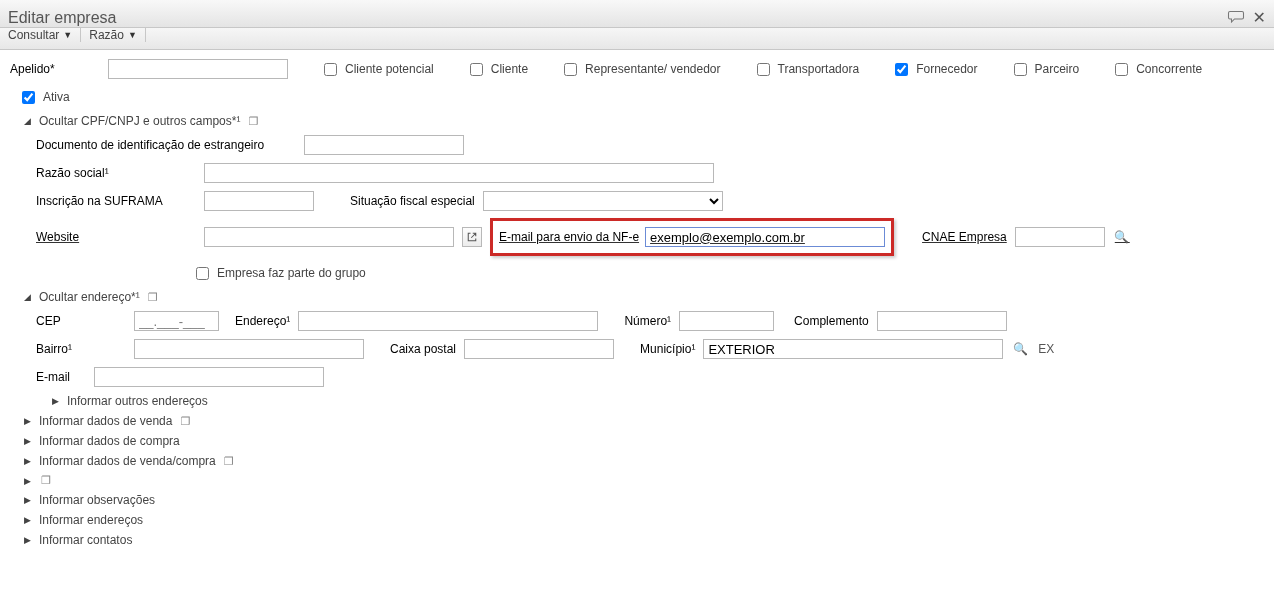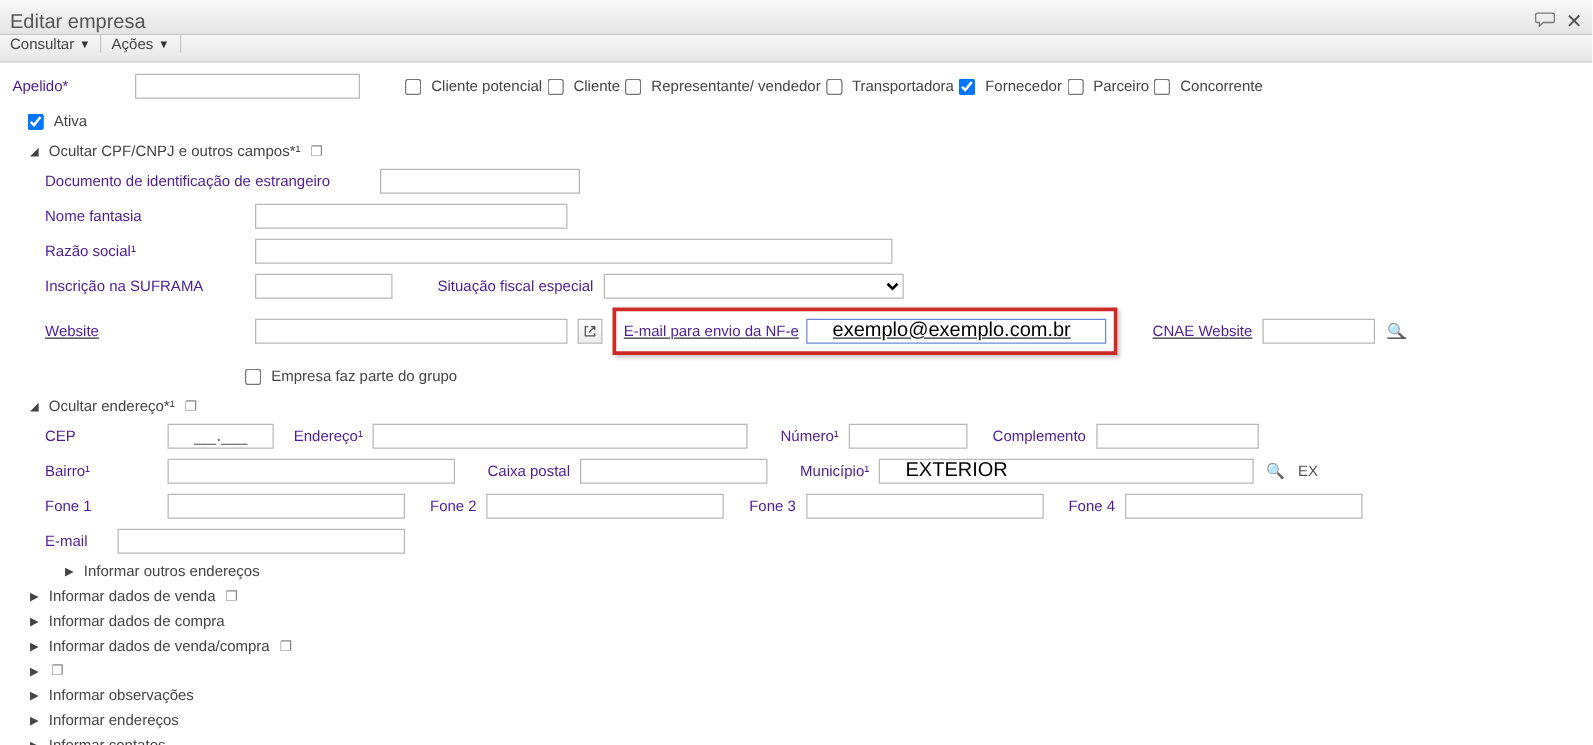--- a/index.html
+++ b/index.html
@@ -34,27 +34,27 @@
   .menu-item {
     display:flex; align-items:center;
     padding: 0 8px;
     border-right: 1px solid #c7c7c7;
     color:#444;
     cursor:pointer;
   }
   .menu-item .caret { margin-left:4px; font-size:9px; color:#333;}
   .content { padding: 8px 10px; }
   .row { display:flex; align-items:center; gap:8px; margin-bottom:6px; min-height:22px;}
-  label.lbl { color:#4c1d95; white-space:nowrap; }
+  label.lbl { color:#000000; white-space:nowrap; }
   input[type="text"] {
     height: 20px;
     border: 1px solid #b8b8b8;
     background:#fff;
-    padding: 1px 20px;
-    font-size:16px;
+    padding: 1px 4px;
+    font-size:13px;
   }
   input[type="checkbox"] { margin:0 4px 0 0; vertical-align:middle;}
   select {
     height:20px; border:1px solid #b8b8b8; background:#fff; font-size:12px;
   }
   .masked {
     background: #fff;
     position:relative;
     color:transparent;
   }
@@ -69,21 +69,21 @@
     color:#444;
     margin: 4px 0 6px 0;
     cursor:pointer;
   }
   .tri { font-size:9px; display:inline-block; width:11px; text-align:center;}
   .copy-icon {
     font-size:11px; color:#888; padding:0 2px;
   }
   .indent1 { margin-left: 12px; }
   .indent2 { margin-left: 26px; }
-  .chk-group { display:flex; gap:4px; flex-wrap:wrap;}
+  .chk-group { display:flex; gap:36px; flex-wrap:wrap;}
   .chk { display:flex; align-items:center; gap:4px; color:#444;}
   .iconbtn {
     width:20px; height:20px; border:1px solid #b8b8b8; background:linear-gradient(#fdfdfd,#ececec);
     display:inline-flex; align-items:center; justify-content:center; cursor:pointer;
   }
   .launch-svg { width:12px; height:12px; stroke:#555; fill:none; stroke-width:1.4;}
   .highlight-box {
     border: 3px solid #cc2a27;
     box-shadow: 2px 2px 3px rgba(0,0,0,0.2);
     padding: 6px 6px;
@@ -113,21 +113,21 @@
     <span class="close-x">✕</span>
   </span>
 </div>
 
 <div class="menubar">
   <div class="menu-item">
     <span>Consultar</span>
     <span class="caret">▼</span>
   </div>
   <div class="menu-item">
-    <span>Ações</span>
+    <span>Razão</span>
     <span class="caret">▼</span>
   </div>
 </div>
 
 <div class="content">
 
   <div class="row">
     <label class="lbl" style="width:90px">Apelido*</label>
     <input type="text" class="masked" style="width: 180px;">
     <div style="width:20px"></div>
@@ -174,24 +174,20 @@
     <span class="tri">◢</span>
     <span>Ocultar CPF/CNPJ e outros campos*¹</span>
     <span class="copy-icon">❐</span>
   </div>
 
   <div class="row indent2">
     <label class="lbl" style="width:260px">Documento de identificação de estrangeiro</label>
     <input type="text" class="masked" style="width: 160px;">
   </div>
 
-  <div class="row indent2">
-    <label class="lbl" style="width:160px">Nome fantasia</label>
-    <input type="text" class="masked" style="width: 250px;">
-  </div>
 
   <div class="row indent2">
     <label class="lbl" style="width:160px">Razão social¹</label>
     <input type="text" class="masked" style="width: 510px;">
   </div>
 
   <div class="row indent2">
     <label class="lbl" style="width:160px">Inscrição na SUFRAMA</label>
     <input type="text" style="width: 110px;">
     <div style="width:20px"></div>
@@ -205,21 +201,21 @@
     <span class="iconbtn">
       <svg class="launch-svg" viewBox="0 0 16 16">
           <path d="M6 3 H3 V13 H13 V10 M9 3 H13 V7 M13 3 L7 9"></path>
         </svg>
     </span>
     <span class="highlight-box">
       <label class="lbl">E-mail para envio da NF-e</label>
       <input type="text" style="width: 240px;" value="exemplo@exemplo.com.br">
     </span>
     <div style="width:12px"></div>
-    <label class="lbl">CNAE Website</label>
+    <label class="lbl">CNAE Empresa</label>
     <input type="text" style="width: 90px;">
     <span class="search-icon">🔍</span>
   </div>
 
   <div class="row indent2" style="margin-left:186px;">
     <label class="chk">
         <input type="checkbox" style="">
         <span>Empresa faz parte do grupo</span>
       </label>
   </div>
@@ -245,30 +241,20 @@
     <label class="lbl" style="width:90px">Bairro¹</label>
     <input type="text" class="masked" style="width: 230px;">
     <label class="lbl" style="margin-left:18px">Caixa postal</label>
     <input type="text" style="width: 150px;">
     <label class="lbl" style="margin-left:18px">Município¹</label>
     <input type="text" style="width: 300px;" value="EXTERIOR">
     <span class="search-icon">🔍</span>
     <span style="color:#555">EX</span>
   </div>
 
-  <div class="row indent2">
-    <label class="lbl" style="width:90px">Fone 1</label>
-    <input type="text" style="width: 190px;">
-    <label class="lbl" style="margin-left:12px">Fone 2</label>
-    <input type="text" style="width: 190px;">
-    <label class="lbl" style="margin-left:12px">Fone 3</label>
-    <input type="text" style="width: 190px;">
-    <label class="lbl" style="margin-left:12px">Fone 4</label>
-    <input type="text" style="width: 190px;">
-  </div>
 
   <div class="row indent2">
     <label class="lbl" style="width:50px">E-mail</label>
     <input type="text" style="width: 230px;">
   </div>
 
   <div class="section-header" style="margin-left:40px">
     <span class="tri">▶</span>
     <span>Informar outros endereços</span>
   </div>

